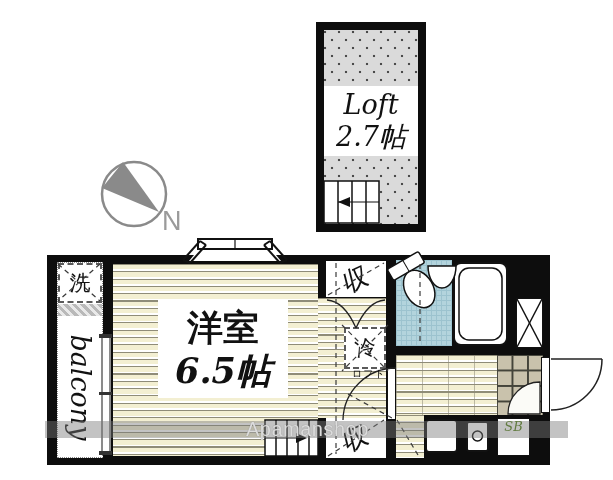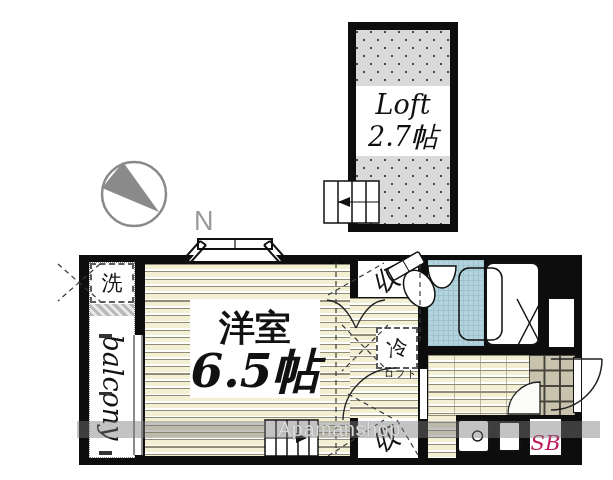--- a/index.html
+++ b/index.html
@@ -1,18 +1,18 @@
 <!DOCTYPE html>
 <html><head>
 <meta charset="utf-8">
 <style>
   html,body{margin:0;padding:0;background:#fff;}
   #stage{position:relative;width:613px;height:480px;background:#ffffff;overflow:hidden;
          font-family:"DejaVu Serif",serif;}
-  .abs{position:absolute;margin-left:32px;}
+  .abs{position:absolute;}
   .z1{z-index:1}.z2{z-index:2}.z3{z-index:3}.z4{z-index:4}.z6{z-index:6}
   svg.overlay{position:absolute;left:0;top:0;z-index:5;pointer-events:none;}
 
   
   .walls{background:#0d0d0d;}
 
   
   .wood{background-color:#f3efd2;
     background-image:repeating-linear-gradient(180deg,#8f8c78 0 1px,#f3efd2 1px 5.5px,#ffffff 5.5px 7.3px);}
   .wood-joint{background-image:
@@ -35,41 +35,41 @@
   
   .whitebox{background:#fff;display:flex;align-items:center;justify-content:center;}
   .dashedbox{background:#fff;border:2px dashed #5a5a5a;box-sizing:border-box;
              display:flex;align-items:center;justify-content:center;}
   .cjk{color:#111;}
   .slant{transform:rotate(-24deg) skewX(-10deg);display:inline-block;}
 
   .roomlabel{background:#fff;display:flex;flex-direction:column;align-items:center;
              justify-content:center;line-height:44px;}
   .roomlabel .l1{font-size:36px;font-weight:bold;}
-  .roomlabel .l2{font-size:47px;font-weight:bold;font-style:italic;}
+  .roomlabel .l2{font-size:35px;font-weight:bold;font-style:italic;}
 
   .loftbox{background:#0d0d0d;}
   .lofttext{background:#fff;display:flex;flex-direction:column;align-items:center;
             justify-content:center;font-style:italic;font-size:27px;line-height:32px;color:#111;}
 
   .balconylabel{display:flex;align-items:center;justify-content:center;overflow:visible;}
   .balconylabel span{transform:rotate(90deg);white-space:nowrap;font-style:italic;
                      font-size:27px;color:#111;}
 
   .balc-strip{background:#fff;border:1px dotted #8a8a8a;box-sizing:border-box;}
   .slidewin{background:#fff;border-left:2.5px solid #8b8b8b;border-right:2.5px solid #8b8b8b;
             box-sizing:border-box;}
 
   .sbox{background:#fff;border:1.8px solid #111;box-sizing:border-box;}
   .tub{background:#fff;border:2px solid #111;border-radius:8px;box-sizing:border-box;}
 
   .sink-k{background:#fff;border:2px solid #111;border-radius:4px;box-sizing:border-box;}
   .stove{background:#fff;border:2px solid #111;border-radius:3px;box-sizing:border-box;}
   .sb{background:#fff;border:1.5px solid #111;box-sizing:border-box;display:flex;
-      align-items:flex-end;justify-content:center;font-style:italic;font-size:21px;color:#be185d;}
+      align-items:flex-start;justify-content:center;font-style:italic;font-size:13px;color:#4d7c0f;}
 
   .doorleaf{background:#fff;border:1.5px solid #111;box-sizing:border-box;}
 
   .minitext{font-size:10px;color:#111;letter-spacing:1px;font-family:"DejaVu Sans",sans-serif;}
 
   .north{font-family:"Liberation Sans",sans-serif;font-size:27px;color:#9a9a9a;}
 
   .wm-band{background:rgba(122,122,122,0.45);}
   .wm-text{font-family:"Liberation Sans",sans-serif;font-size:20px;color:#dcdcdc;
            letter-spacing:0.5px;line-height:18px;text-shadow:0 0 1px rgba(90,90,90,.6);text-align:right;}

